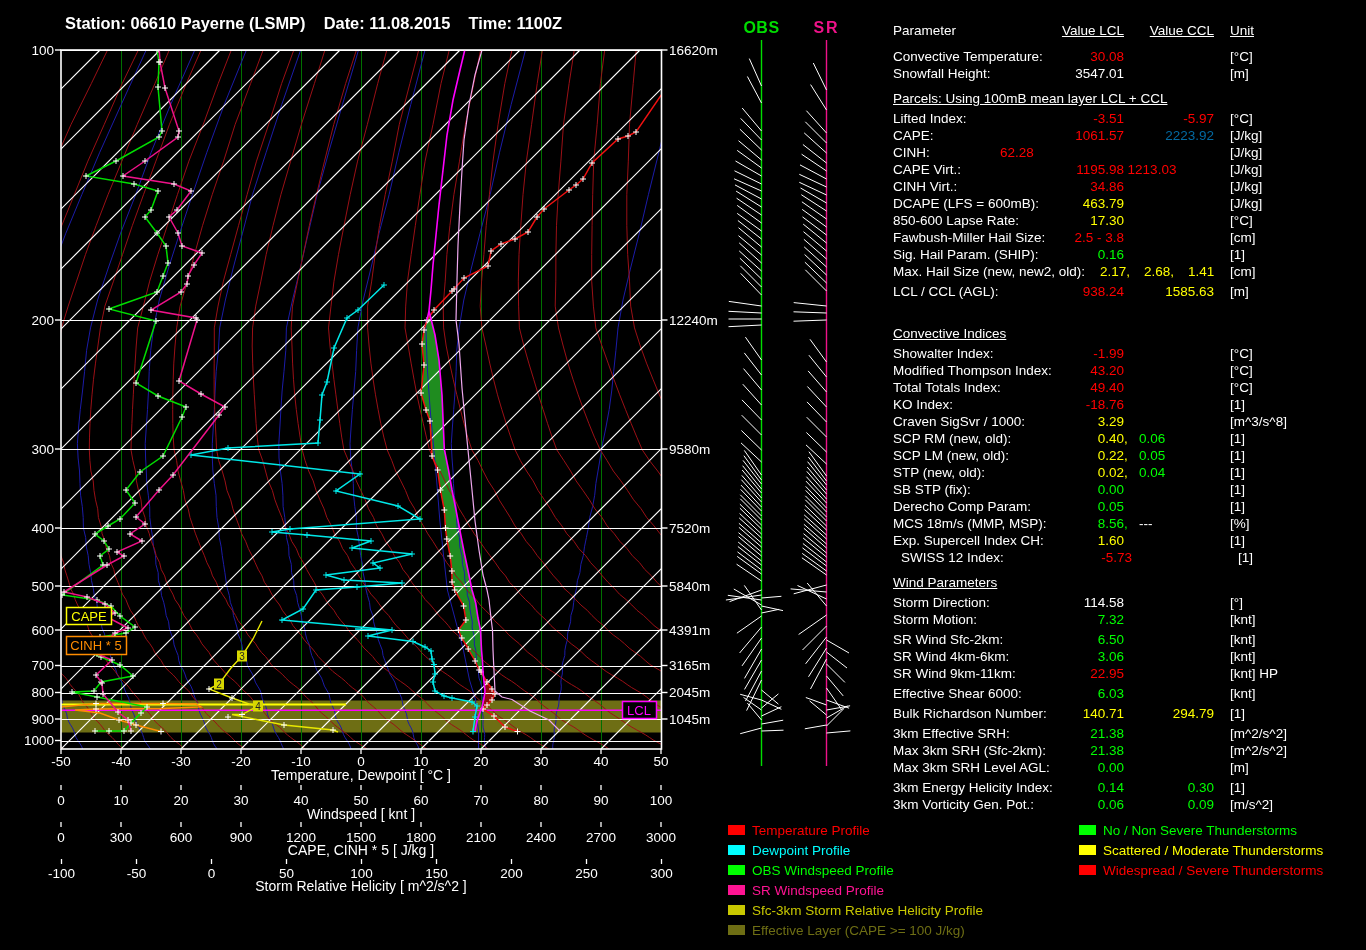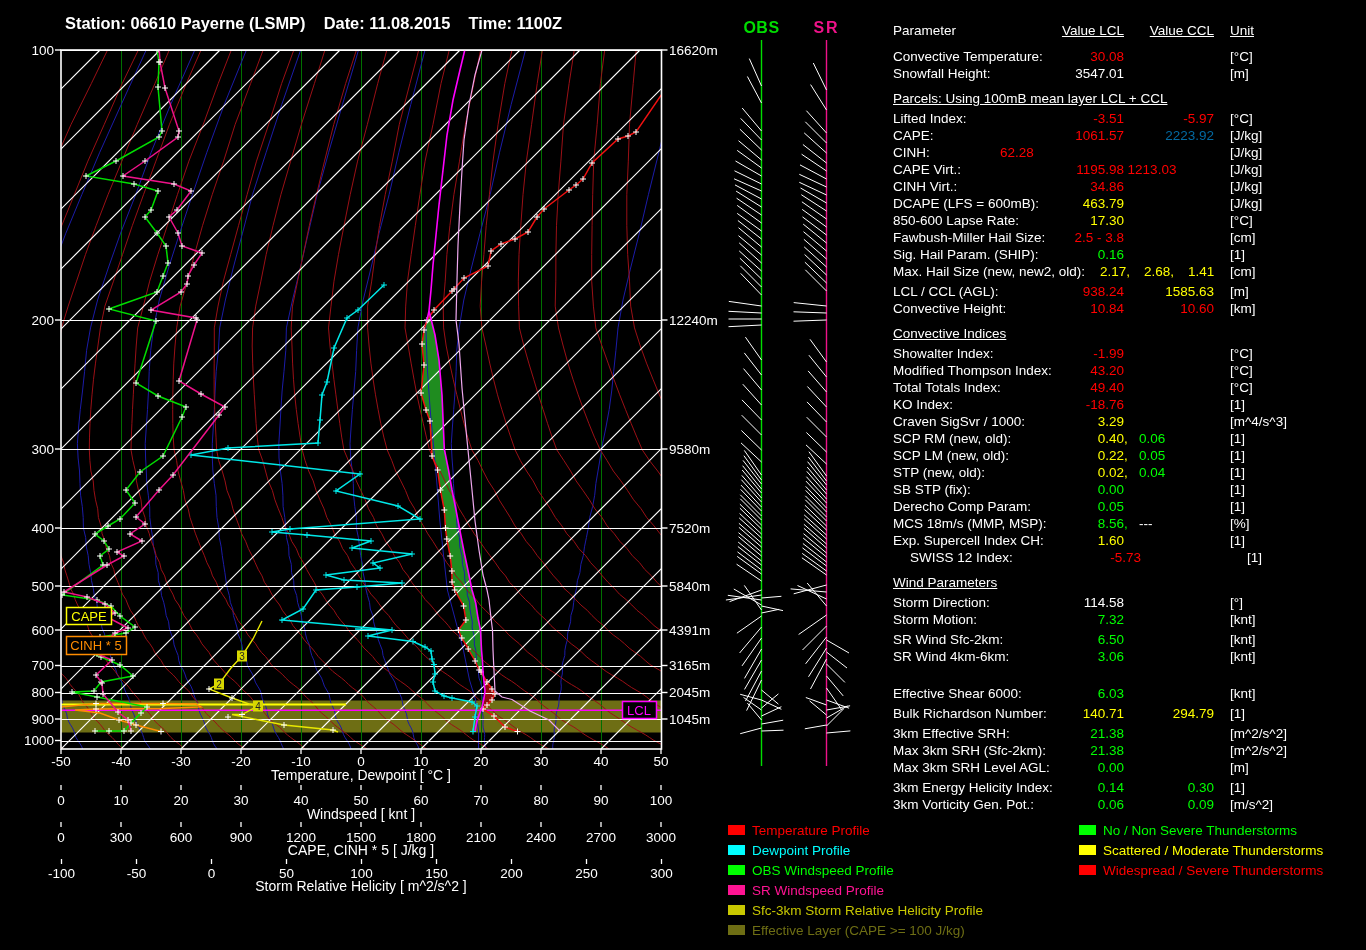--- a/index.html
+++ b/index.html
@@ -326,26 +326,20 @@
       <span style="position:absolute;left:1144px;color:#ffff00">2.68,</span>
       <span style="position:absolute;left:1188px;color:#ffff00">1.41</span>
       <span style="position:absolute;left:1230px">[cm]</span>
     </div>
 <div style="position:absolute;top:284px;left:0;width:1264px;height:17px">
       <span style="position:absolute;left:893px">LCL / CCL (AGL):</span>
       <span style="position:absolute;left:1000px;width:124px;text-align:right;color:#ff0000">938.24</span>
       <span style="position:absolute;left:1090px;width:124px;text-align:right;color:#ffff00">1585.63</span>
       <span style="position:absolute;left:1230px">[m]</span>
     </div>
-<div style="position:absolute;top:301px;left:0;width:1366px;height:17px">
-      <span style="position:absolute;left:893px">Convective Height:</span>
-      <span style="position:absolute;left:1000px;width:124px;text-align:right;color:#ff0000">10.84</span>
-      <span style="position:absolute;left:1090px;width:124px;text-align:right;color:#ff0000">10.60</span>
-      <span style="position:absolute;left:1230px">[km]</span>
-    </div>
 <div style="position:absolute;top:346px;left:0;width:1366px;height:17px">
       <span style="position:absolute;left:893px">Showalter Index:</span>
       <span style="position:absolute;left:1000px;width:124px;text-align:right;color:#ff0000">-1.99</span>
       <span style="position:absolute;left:1230px">[°C]</span>
     </div>
 <div style="position:absolute;top:363px;left:0;width:1366px;height:17px">
       <span style="position:absolute;left:893px">Modified Thompson Index:</span>
       <span style="position:absolute;left:1000px;width:124px;text-align:right;color:#ff0000">43.20</span>
       <span style="position:absolute;left:1230px">[°C]</span>
     </div>
@@ -355,21 +349,21 @@
       <span style="position:absolute;left:1230px">[°C]</span>
     </div>
 <div style="position:absolute;top:397px;left:0;width:1366px;height:17px">
       <span style="position:absolute;left:893px">KO Index:</span>
       <span style="position:absolute;left:1000px;width:124px;text-align:right;color:#ff0000">-18.76</span>
       <span style="position:absolute;left:1230px">[1]</span>
     </div>
 <div style="position:absolute;top:414px;left:0;width:1366px;height:17px">
       <span style="position:absolute;left:893px">Craven SigSvr / 1000:</span>
       <span style="position:absolute;left:1000px;width:124px;text-align:right;color:#ffff00">3.29</span>
-      <span style="position:absolute;left:1230px">[m^4/s^3]</span>
+      <span style="position:absolute;left:1230px">[m^3/s^8]</span>
     </div>
 <div style="position:absolute;top:431px;left:0;width:1366px;height:17px">
       <span style="position:absolute;left:893px">SCP RM (new, old):</span>
       <span style="position:absolute;left:1000px;width:124px;text-align:right;color:#ffff00">0.40</span>
       <span style="position:absolute;left:1124px;color:#ffff00">,</span>
       <span style="position:absolute;left:1139px;color:#00ff00">0.06</span>
       <span style="position:absolute;left:1230px">[1]</span>
     </div>
 <div style="position:absolute;top:448px;left:0;width:1366px;height:17px">
       <span style="position:absolute;left:893px">SCP LM (new, old):</span>
@@ -400,21 +394,21 @@
       <span style="position:absolute;left:1000px;width:124px;text-align:right;color:#00ff00">8.56</span>
       <span style="position:absolute;left:1124px;color:#00ff00">,</span>
       <span style="position:absolute;left:1139px;color:#ffffff">---</span>
       <span style="position:absolute;left:1230px">[%]</span>
     </div>
 <div style="position:absolute;top:533px;left:0;width:1366px;height:17px">
       <span style="position:absolute;left:893px">Exp. Supercell Index CH:</span>
       <span style="position:absolute;left:1000px;width:124px;text-align:right;color:#ffff00">1.60</span>
       <span style="position:absolute;left:1230px">[1]</span>
     </div>
-<div style="position:absolute;top:550px;left:17px;width:1080px;height:17px">
+<div style="position:absolute;top:550px;left:8px;width:1080px;height:17px">
       <span style="position:absolute;left:893px">SWISS 12 Index:</span>
       <span style="position:absolute;left:1000px;width:124px;text-align:right;color:#ff0000">-5.73</span>
       <span style="position:absolute;left:1230px">[1]</span>
     </div>
 <div style="position:absolute;top:595px;left:0;width:1366px;height:17px">
       <span style="position:absolute;left:893px">Storm Direction:</span>
       <span style="position:absolute;left:1000px;width:124px;text-align:right;color:#ffffff">114.58</span>
       <span style="position:absolute;left:1230px">[°]</span>
     </div>
 <div style="position:absolute;top:612px;left:0;width:1366px;height:17px">
@@ -424,20 +418,25 @@
     </div>
 <div style="position:absolute;top:632px;left:0;width:1366px;height:17px">
       <span style="position:absolute;left:893px">SR Wind Sfc-2km:</span>
       <span style="position:absolute;left:1000px;width:124px;text-align:right;color:#00ff00">6.50</span>
       <span style="position:absolute;left:1230px">[knt]</span>
     </div>
 <div style="position:absolute;top:649px;left:0;width:1366px;height:17px">
       <span style="position:absolute;left:893px">SR Wind 4km-6km:</span>
       <span style="position:absolute;left:1000px;width:124px;text-align:right;color:#00ff00">3.06</span>
       <span style="position:absolute;left:1230px">[knt]</span>
+    </div>
+<div style="position:absolute;top:666px;left:0;width:1366px;height:17px">
+      <span style="position:absolute;left:893px">SR Wind 9km-11km:</span>
+      <span style="position:absolute;left:1000px;width:124px;text-align:right;color:#ff0000">22.95</span>
+      <span style="position:absolute;left:1230px">[knt] HP</span>
     </div>
 <div style="position:absolute;top:686px;left:0;width:1366px;height:17px">
       <span style="position:absolute;left:893px">Effective Shear 6000:</span>
       <span style="position:absolute;left:1000px;width:124px;text-align:right;color:#00ff00">6.03</span>
       <span style="position:absolute;left:1230px">[knt]</span>
     </div>
 <div style="position:absolute;top:706px;left:0;width:1366px;height:17px">
       <span style="position:absolute;left:893px">Bulk Richardson Number:</span>
       <span style="position:absolute;left:1000px;width:124px;text-align:right;color:#ffff00">140.71</span>
       <span style="position:absolute;left:1090px;width:124px;text-align:right;color:#ffff00">294.79</span>

